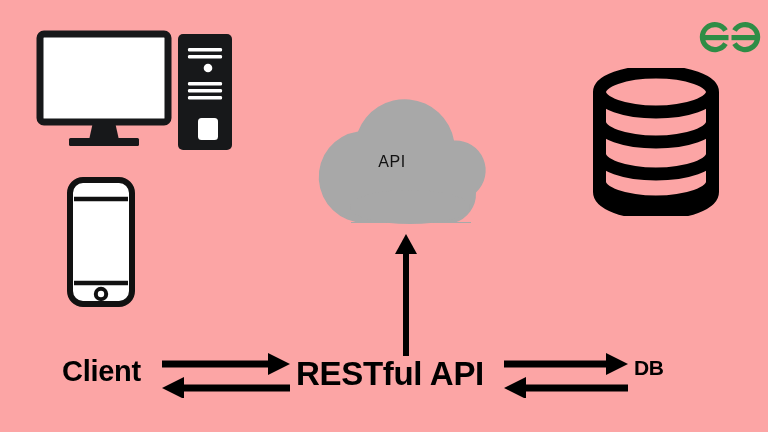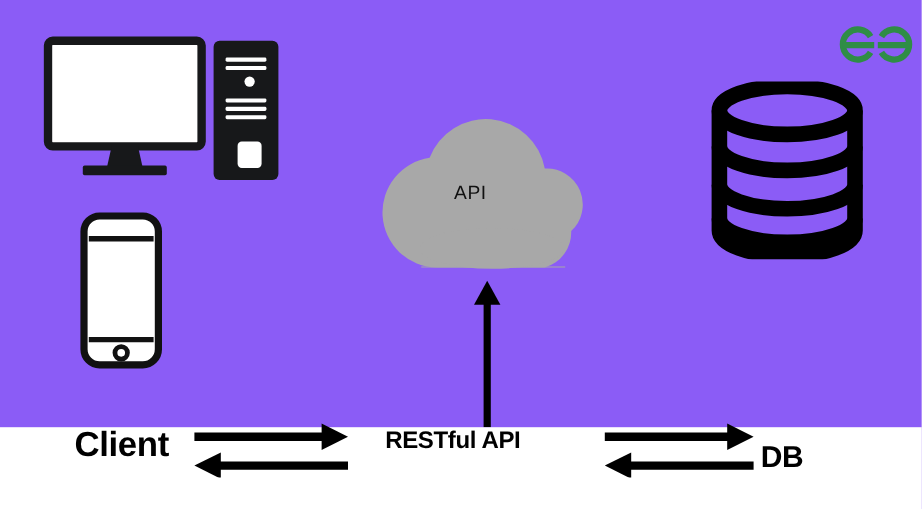--- a/index.html
+++ b/index.html
@@ -11,22 +11,22 @@
     width: 768px;
     height: 432px;
     position: relative;
     overflow: hidden;
     font-family: "Liberation Sans", sans-serif;
   }
   .stage {
     position: absolute;
     left: 0; top: 0;
     width: 768px;
-    height: 356px;
-    background: #8b5cf6;
+    height: 432px;
+    background: #fca5a5;
   }
   .node {
     position: absolute;
   }
   
   #brand-logo {
     left: 694px;
     top: 8px;
     width: 72px;
     height: 56px;
@@ -86,31 +86,30 @@
     white-space: nowrap;
     line-height: 1;
   }
   #label-client {
     left: 62px;
     top: 357px;
     font-size: 29px;
     letter-spacing: -0.3px;
   }
   #label-restful-api {
-    left: 321px;
+    left: 296px;
     top: 357px;
-    font-size: 20px;
+    font-size: 33px;
     letter-spacing: -0.3px;
   }
   #label-db {
     left: 634px;
     top: 357px;
-    font-size: 25px;
+    font-size: 21px;
     letter-spacing: -0.3px;
-    margin-top: 12px;
   }
   
   #arrows-client-restful {
     left: 160px;
     top: 350px;
     width: 132px;
     height: 48px;
   }
   #arrows-restful-db {
     left: 502px;

